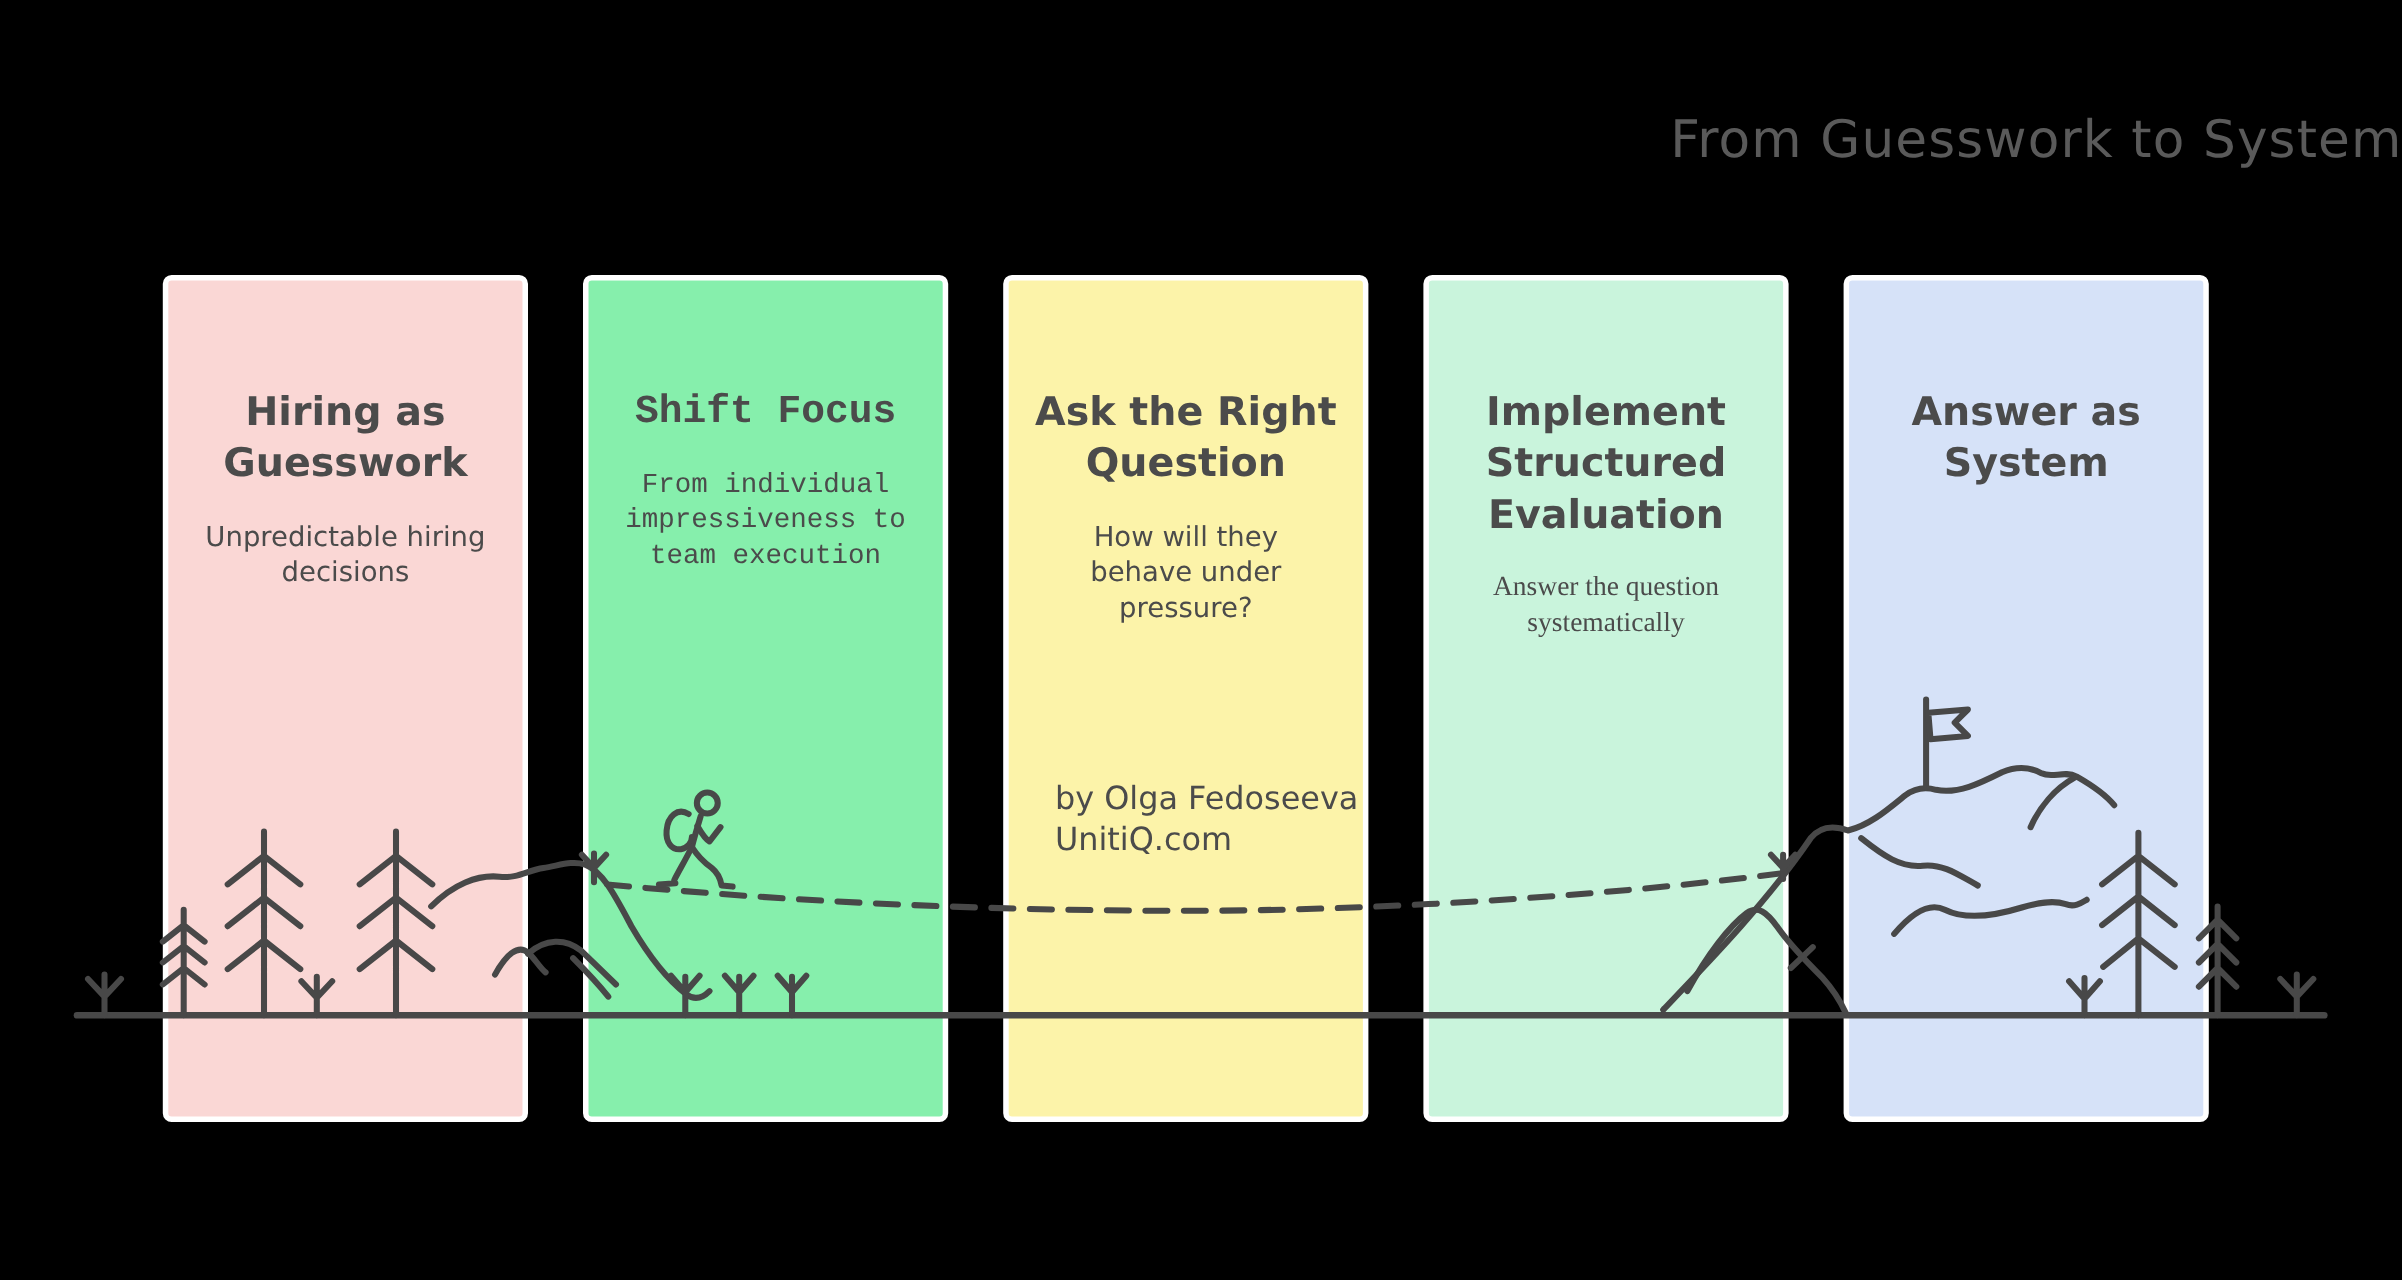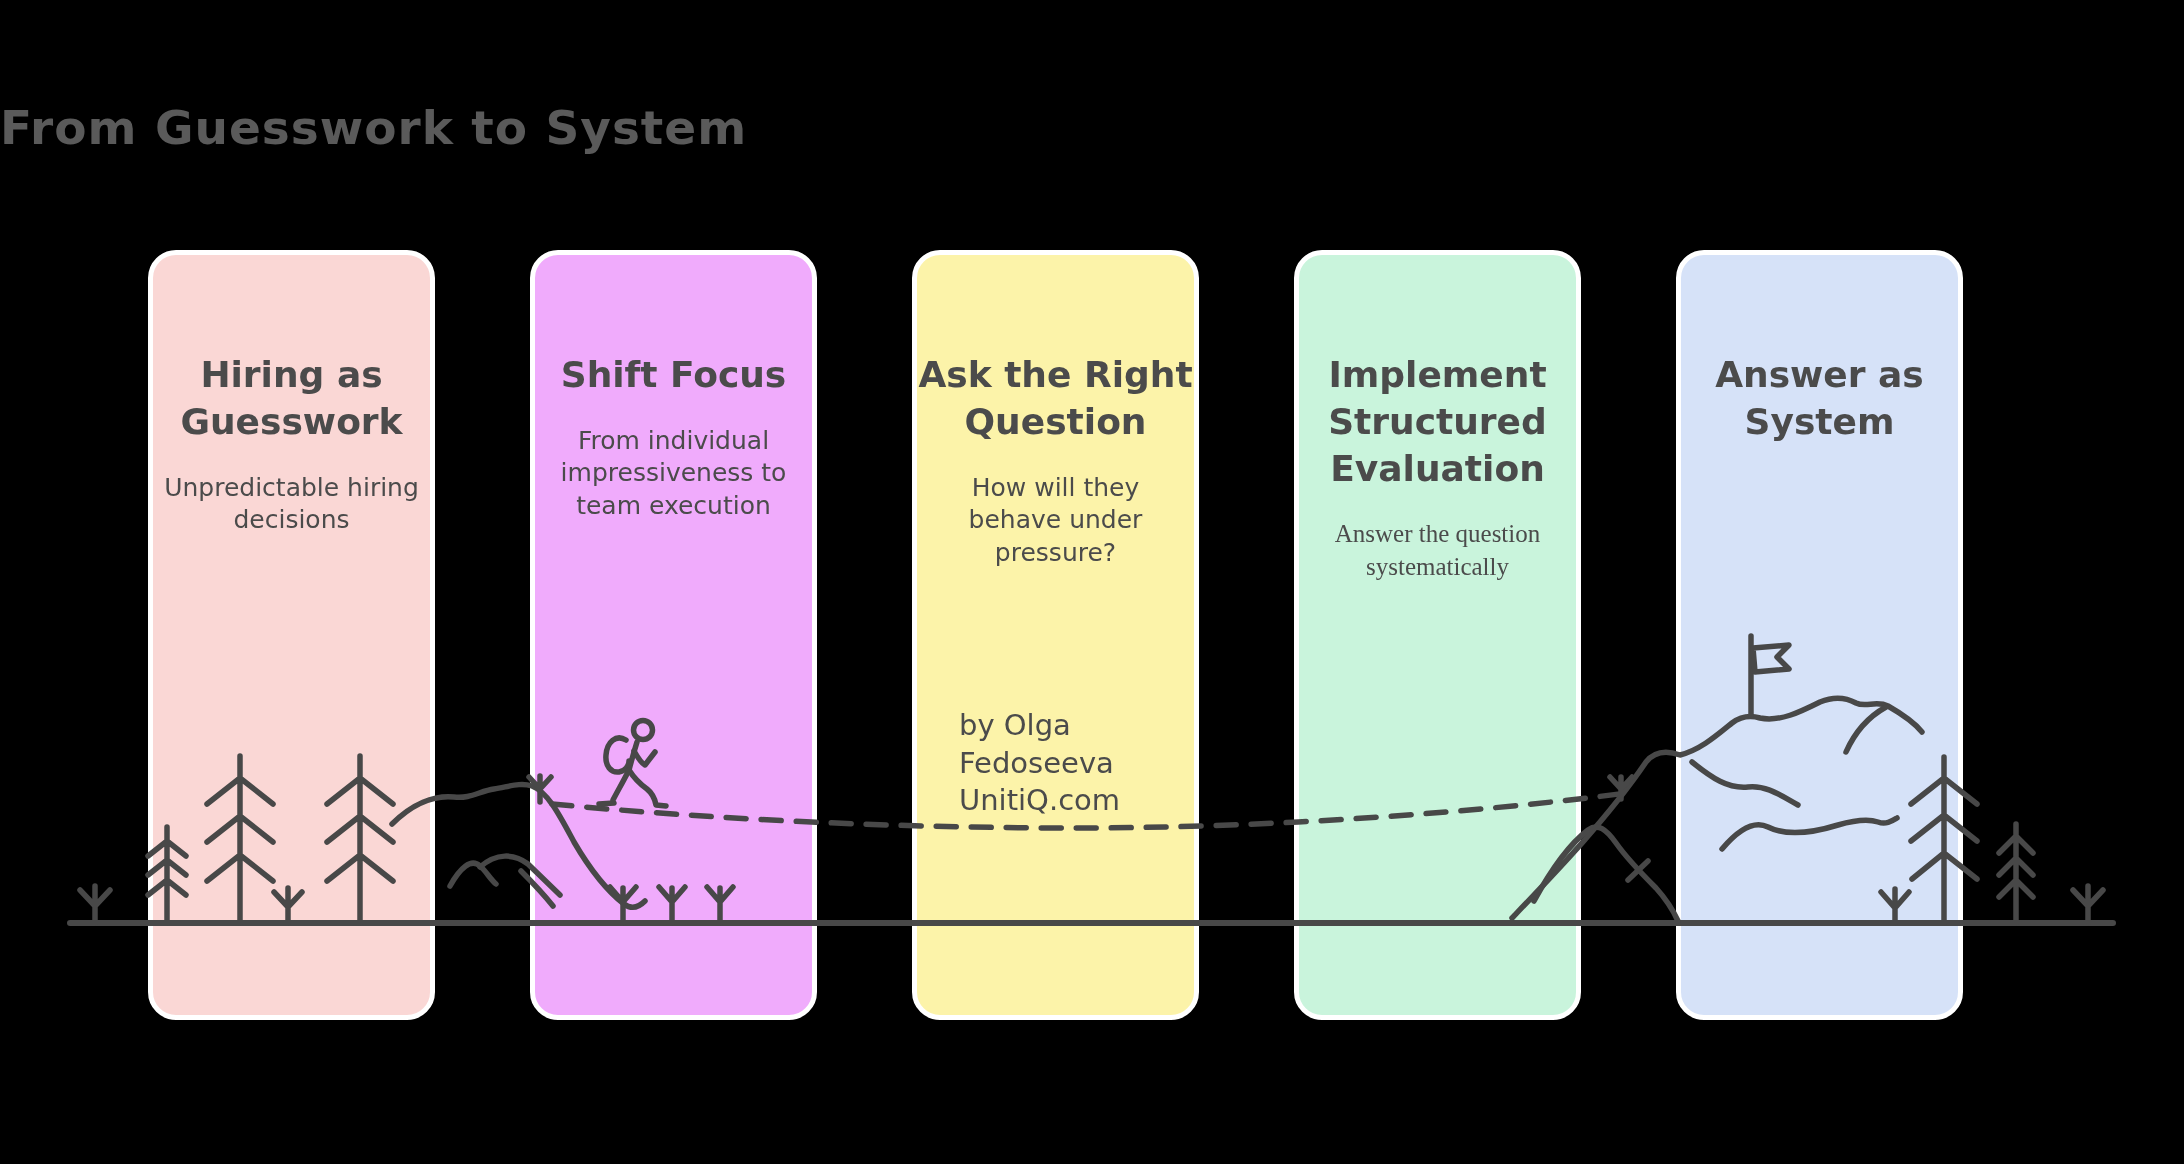--- a/index.html
+++ b/index.html
@@ -12,29 +12,29 @@
   html,body{margin:0;padding:0;background:var(--background);}
   .canvas{
     position:relative;
     width:2184px;height:1164px;
     background:var(--background);
     overflow:hidden;
     font-family:"DejaVu Sans",sans-serif;
   }
   .main-title{
     position:absolute;top:100px;left:0;width:100%;
-    text-align:left;
-    font-size:47px;font-weight:bold;letter-spacing:1px;
+    text-align:right;
+    font-size:47px;font-weight:normal;letter-spacing:1px;
     color:var(--title-text);
   }
   .card{
     position:absolute;top:250px;
-    width:287px;height:770px;
+    width:332px;height:770px;
     border:5px solid var(--card-border);
-    border-radius:28px;
+    border-radius:8px;
     box-sizing:border-box;
     text-align:center;
   }
   .card-1{left:148px;} .card-2{left:530px;} .card-3{left:912px;}
   .card-4{left:1294px;} .card-5{left:1676px;}
   .card-title{
     margin:97px auto 0 auto;
     font-size:36px;font-weight:bold;line-height:1.3;
     color:var(--card-text);
   }
@@ -76,21 +76,21 @@
 
 <div class="canvas">
 
   <div class="main-title">From Guesswork to System</div>
 
   <div class="card card-1" style="background: rgb(250, 215, 213);">
     <div class="card-title">Hiring as Guesswork</div>
     <div class="card-subtitle">Unpredictable hiring decisions</div>
   </div>
 
-  <div class="card card-2" style="background: #f0abfc;">
+  <div class="card card-2" style="background: #86efac; font-family: Liberation Mono, monospace;">
     <div class="card-title">Shift Focus</div>
     <div class="card-subtitle">From individual impressiveness to team execution</div>
   </div>
 
   <div class="card card-3" style="background: rgb(252, 243, 169);">
     <div class="card-title">Ask the Right Question</div>
     <div class="card-subtitle">How will they behave under pressure?</div>
     <div class="card-byline">
       <div>by Olga Fedoseeva</div>
       <div>UnitiQ.com</div>

